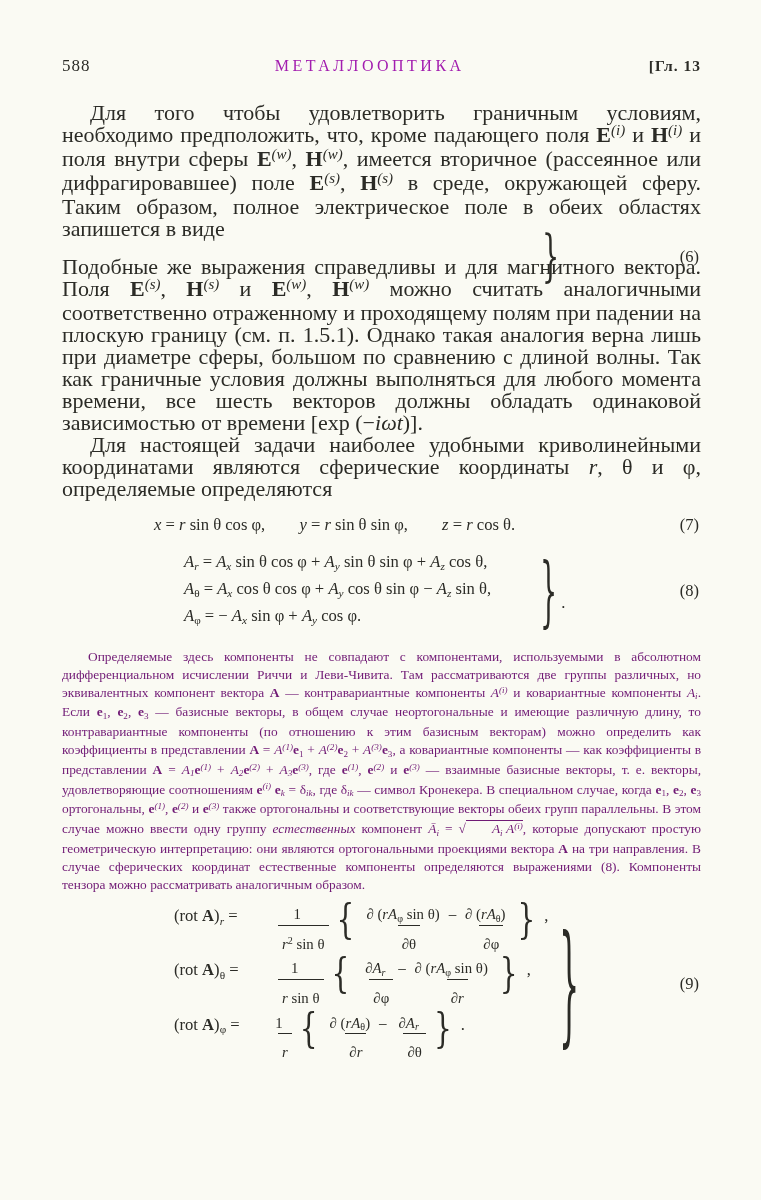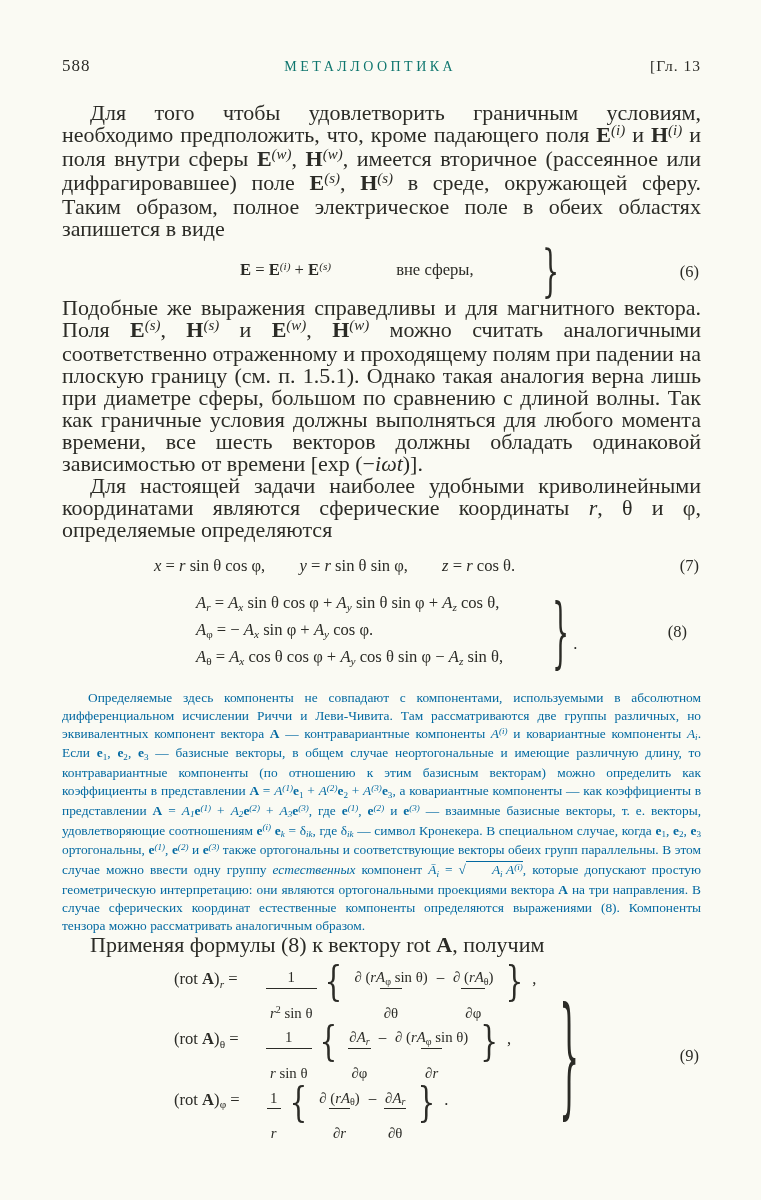--- a/index.html
+++ b/index.html
@@ -6,104 +6,99 @@
   body{
     width:761px;height:1200px;overflow:hidden;
     background:#fafaf3;
     color:#2b2b26;
     font-family:"Liberation Serif","DejaVu Serif",serif;
   }
   .page{position:relative;width:761px;height:1200px;box-sizing:border-box;padding:56px 60px 0 62px;}
   
   .hdr{display:flex;align-items:baseline;margin-bottom:26px;}
   .pgnum{font-size:17px;letter-spacing:1px;}
-  .rtitle{flex:1;text-align:center;font-size:14px;letter-spacing:3.5px;color:#0f766e;}
-  .chap{font-size:15.5px;letter-spacing:1px;}
+  .rtitle{flex:1;text-align:center;font-size:16px;letter-spacing:3.5px;color:#a21caf;}
+  .chap{font-size:15.5px;letter-spacing:1px;font-weight:bold;}
   
   p.main{font-size:22px;line-height:22px;text-align:justify;margin:0;}
   p.indent{text-indent:28px;}
-  p.small{font-size:13.4px;line-height:17.8px;text-align:justify;text-indent:26px;margin:18px 0 0 0;color:#0369a1;}
+  p.small{font-size:13.4px;line-height:17.8px;text-align:justify;text-indent:26px;margin:18px 0 0 0;color:#701a75;}
   .p5{margin-top:21px;}
   
   .b{font-weight:bold;}
   .i{font-style:italic;}
   .sup{font-size:68%;position:relative;top:-0.45em;}
   .sub{font-size:68%;position:relative;top:0.28em;}
   .ov{border-top:1px solid currentColor;display:inline-block;line-height:1.05;padding-top:1px;}
   
   .eqblock{position:relative;font-size:16.6px;}
   .eqnum{position:absolute;right:2px;top:50%;transform:translateY(-50%);font-size:16.5px;}
   .gbrace{font-family:"DejaVu Serif",serif;display:inline-block;line-height:1;}
   .eq6{margin:16px 0 12px;padding-left:178px;line-height:27px;}
   .eq6-f{display:inline-block;width:152px;}
   .eq6 .gbrace{position:absolute;left:480px;top:50%;transform:translateY(-50%) scaleY(2.05);font-size:27px;}
   .eq7{margin:15px 0 14px;padding-left:92px;}
   .eq7 .part{margin-right:30px;text-align:center;}
-  .eq8{margin:13px 12px 15px;padding-left:122px;line-height:25px;}
+  .eq8{margin:13px 0 15px;padding-left:122px;line-height:25px;}
   .b8grp{position:absolute;left:478px;top:0;bottom:0;display:flex;align-items:center;}
   .b8grp .gbrace{transform:scaleY(2.85);font-size:27px;}
   .b8dot{margin:26px 0 0 4px;}
   .eq9{margin-top:13px;padding-left:112px;}
   .m9line{display:flex;margin:8px 0;white-space:nowrap;}
   .mlhs{display:inline-block;min-width:88px;}
   .frac{display:inline-flex;flex-direction:column;align-items:center;margin:0 4px;font-size:14.8px;line-height:1.12;text-align:center;}
   .fnum{padding:0 4px 2px;}
-  .fden{border-top:1px solid currentColor;padding:16px 4px 0;}
+  .fden{border-top:1px solid currentColor;padding:10px 4px 0;margin-left:12px;}
   .cb{font-family:"DejaVu Serif",serif;font-size:28px;display:inline-block;transform:scaleY(1.45);margin:0 4px;font-weight:300;}
   .m9tail{margin-left:5px;}
   .eq9 .gbrace{position:absolute;left:497px;top:50%;transform:translateY(-50%) scaleY(4.1);font-size:32px;font-weight:300;}
 </style>
 </head>
 <body>
 
 <div class="page">
 
   <div class="hdr">
     <span class="pgnum">588</span>
     <span class="rtitle">МЕТАЛЛООПТИКА</span>
     <span class="chap">[Гл. 13</span>
   </div>
 
   <p class="main indent"><span>Для того чтобы удовлетворить граничным условиям, необходимо предпо­ложить, что, кроме падающего поля </span><span class="b">E</span><span class="i sup">(i)</span><span> и </span><span class="b">H</span><span class="i sup">(i)</span><span> и поля внутри сферы </span><span class="b">E</span><span class="i sup">(w)</span><span>, </span><span class="b">H</span><span class="i sup">(w)</span><span>, имеется вторичное (рассеянное или дифрагировавшее) поле </span><span class="b">E</span><span class="i sup">(s)</span><span>, </span><span class="b">H</span><span class="i sup">(s)</span><span> в среде, окружающей сферу. Таким образом, полное электрическое поле в обеих областях запишется в виде</span></p>
 
   <div class="eqblock eq6">
-    <div class="eq6-row">
-      <span class="eq6-f"><span class="b">E</span><span> = </span><span class="b">E</span><span class="i sup">(i)</span><span> + </span><span class="b">E</span><span class="i sup">(s)</span></span>
-      <span class="eq6-c">вне сферы,</span>
-    </div>
     <span class="gbrace">}</span>
     <span class="eqnum">(6)</span>
   </div>
 
   <p class="main"><span>Подобные же выражения справедливы и для магнитного вектора. Поля </span><span class="b">E</span><span class="i sup">(s)</span><span>, </span><span class="b">H</span><span class="i sup">(s)</span><span> и </span><span class="b">E</span><span class="i sup">(w)</span><span>, </span><span class="b">H</span><span class="i sup">(w)</span><span> можно считать аналогичными соответственно отраженному и проходящему полям при падении на плоскую границу (см. п. 1.5.1). Однако такая аналогия верна лишь при диаметре сферы, большом по сравнению с дли­ной волны. Так как граничные условия должны выполняться для любого мо­мента времени, все шесть векторов должны обладать одинаковой зависимостью от времени [exp (−</span><span class="i">iωt</span><span>)].</span></p>
 
   <p class="main indent"><span>Для настоящей задачи наиболее удобными криволинейными координатами являются сферические координаты </span><span class="i">r</span><span>, θ и φ, определяемые определяются</span></p>
 
   <div class="eqblock eq7">
     <span class="part"><span class="i">x</span><span> = </span><span class="i">r</span><span> sin θ cos φ,</span></span>
     <span class="part"><span class="i">y</span><span> = </span><span class="i">r</span><span> sin θ sin φ,</span></span>
     <span class="part"><span class="i">z</span><span> = </span><span class="i">r</span><span> cos θ.</span></span>
     <span class="eqnum">(7)</span>
   </div>
 
 
   <div class="eqblock eq8">
     <div><span class="i">A</span><span class="i sub">r</span><span> = </span><span class="i">A</span><span class="i sub">x</span><span> sin θ cos φ + </span><span class="i">A</span><span class="i sub">y</span><span> sin θ sin φ + </span><span class="i">A</span><span class="i sub">z</span><span> cos θ,</span></div>
+    <div><span class="i">A</span><span class="sub">θ</span><span> = </span><span class="i">A</span><span class="i sub">x</span><span> cos θ cos φ + </span><span class="i">A</span><span class="i sub">y</span><span> cos θ sin φ − </span><span class="i">A</span><span class="i sub">z</span><span> sin θ,</span></div>
     <div><span class="i">A</span><span class="sub">φ</span><span> = − </span><span class="i">A</span><span class="i sub">x</span><span> sin φ + </span><span class="i">A</span><span class="i sub">y</span><span> cos φ.</span></div>
-    <div><span class="i">A</span><span class="sub">θ</span><span> = </span><span class="i">A</span><span class="i sub">x</span><span> cos θ cos φ + </span><span class="i">A</span><span class="i sub">y</span><span> cos θ sin φ − </span><span class="i">A</span><span class="i sub">z</span><span> sin θ,</span></div>
     <div class="b8grp">
       <span class="gbrace">}</span>
       <span class="b8dot">.</span>
     </div>
     <span class="eqnum">(8)</span>
   </div>
 
   <p class="small"><span>Определяемые здесь компоненты не совпадают с компонентами, используемыми в абсолют­ном дифференциальном исчислении Риччи и Леви-Чивита. Там рассматриваются две группы раз­личных, но эквивалентных компонент вектора </span><span class="b">A</span><span> — контравариантные компоненты </span><span class="i">A</span><span class="i sup">(i)</span><span> и кова­риантные компоненты </span><span class="i">A</span><span class="i sub">i</span><span>. Если </span><span class="b">e</span><span class="sub">1</span><span>, </span><span class="b">e</span><span class="sub">2</span><span>, </span><span class="b">e</span><span class="sub">3</span><span> — базисные векторы, в общем случае неортогональные и имеющие различную длину, то контравариантные компоненты (по отношению к этим базис­ным векторам) можно определить как коэффициенты в представлении </span><span class="b">A</span><span> = </span><span class="i">A</span><span class="i sup">(1)</span><span class="b">e</span><span class="sub">1</span><span> + </span><span class="i">A</span><span class="i sup">(2)</span><span class="b">e</span><span class="sub">2</span><span> + </span><span class="i">A</span><span class="i sup">(3)</span><span class="b">e</span><span class="sub">3</span><span>, а ковариантные компоненты — как коэффициенты в представлении </span><span class="b">A</span><span> = </span><span class="i">A</span><span class="i sub">1</span><span class="b">e</span><span class="i sup">(1)</span><span> + </span><span class="i">A</span><span class="i sub">2</span><span class="b">e</span><span class="i sup">(2)</span><span> + </span><span class="i">A</span><span class="i sub">3</span><span class="b">e</span><span class="i sup">(3)</span><span>, где </span><span class="b">e</span><span class="i sup">(1)</span><span>, </span><span class="b">e</span><span class="i sup">(2)</span><span> и </span><span class="b">e</span><span class="i sup">(3)</span><span> — взаимные базисные векторы, т. е. векторы, удовлетво­ряющие соотношениям </span><span class="b">e</span><span class="i sup">(i)</span><span> </span><span class="b">e</span><span class="i sub">k</span><span> = δ</span><span class="i sub">ik</span><span>, где δ</span><span class="i sub">ik</span><span> — символ Кронекера. В специальном случае, когда </span><span class="b">e</span><span class="sub">1</span><span>, </span><span class="b">e</span><span class="sub">2</span><span>, </span><span class="b">e</span><span class="sub">3</span><span> ортогональны, </span><span class="b">e</span><span class="i sup">(1)</span><span>, </span><span class="b">e</span><span class="i sup">(2)</span><span> и </span><span class="b">e</span><span class="i sup">(3)</span><span> также ортогональны и соответствующие векторы обеих групп параллельны. В этом случае можно ввести одну группу </span><span class="i">естественных</span><span> компонент </span><span class="i">Ā</span><span class="i sub">i</span><span> = √</span><span class="ov"><span class="i">A</span><span class="i sub">i</span><span> </span><span class="i">A</span><span class="i sup">(i)</span></span><span>, которые допускают простую геометрическую интерпретацию: они являются ортогональными проекциями вектора </span><span class="b">A</span><span> на три направления. В случае сферических координат естественные компоненты определяются выражениями (8). Компоненты тензора можно рассматривать аналогичным образом.</span></p>
 
-  <p class="main indent p5"><span>Применяя формулы (8) к вектору rot </span><span class="b">A</span><span>, получим</span></p>
 
   <div class="eqblock eq9">
     <div class="m9line">
       <span class="mlhs"><span>(rot </span><span class="b">A</span><span>)</span><span class="i sub">r</span><span> = </span></span>
       <span class="frac">
           <span class="fnum"><span>1</span></span>
           <span class="fden"><span class="i">r</span><span class="sup">2</span><span> sin θ</span></span>
         </span>
       <span class="cb">{</span>
       <span class="frac">

